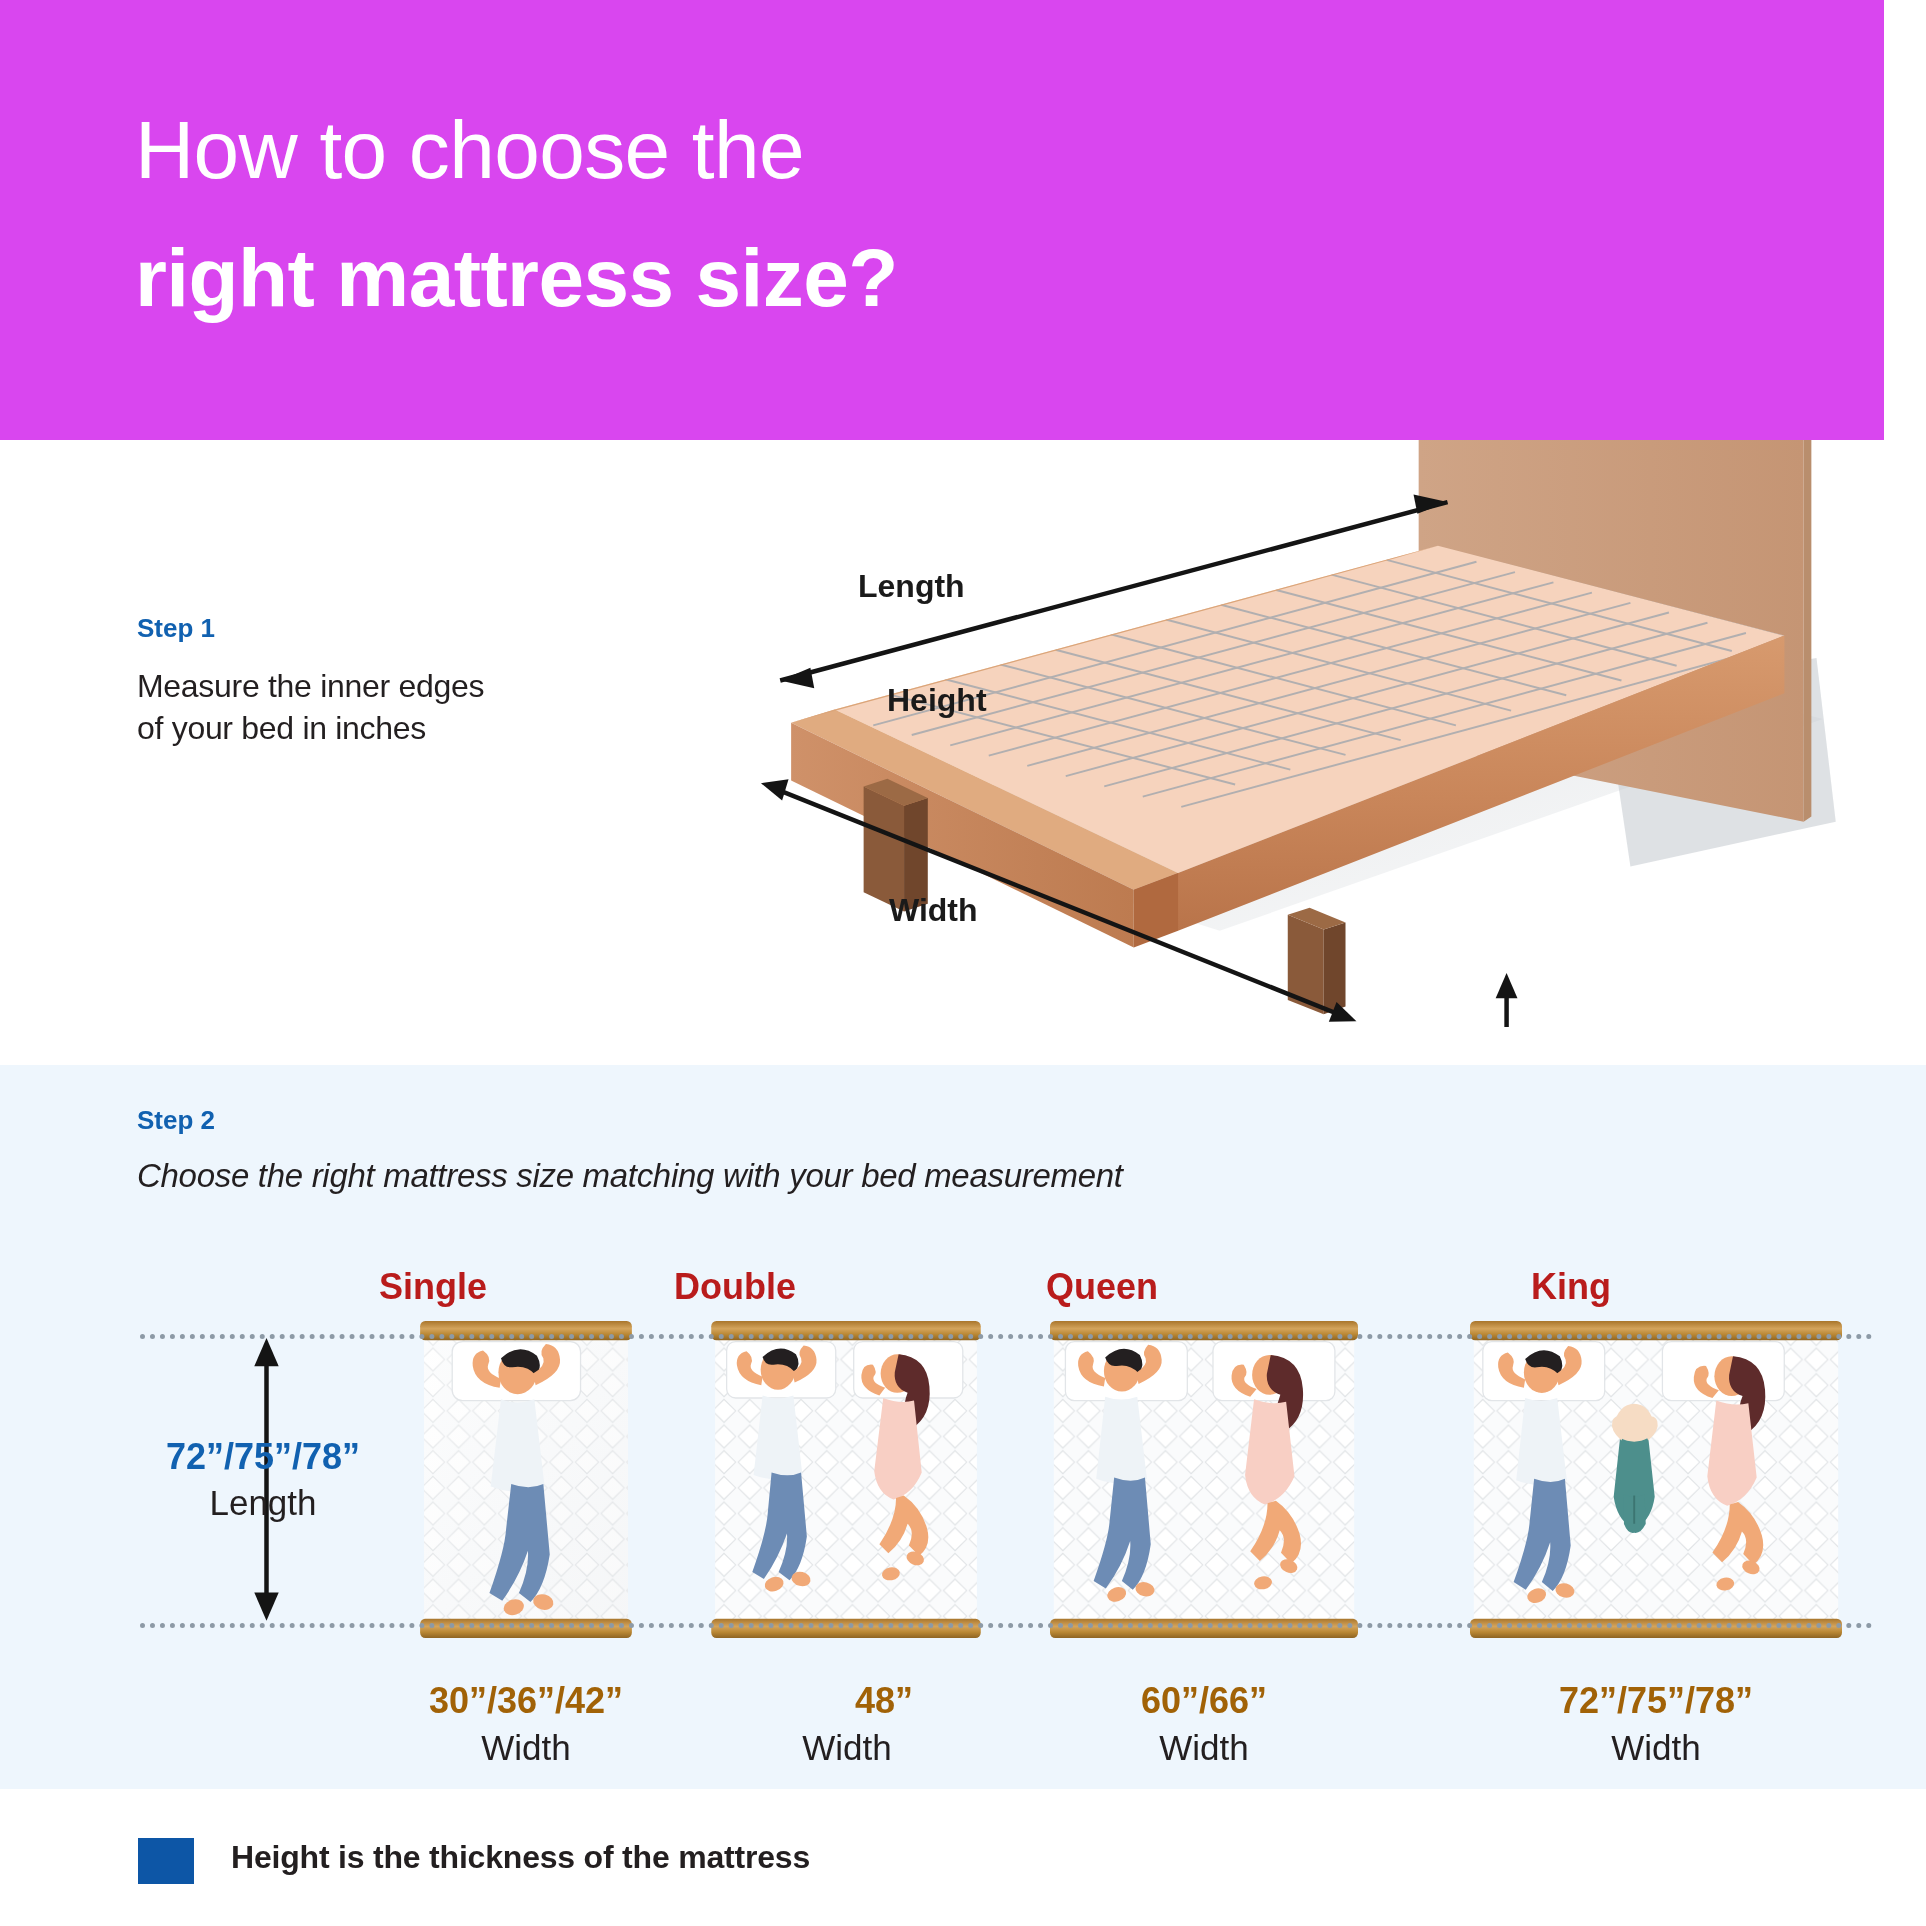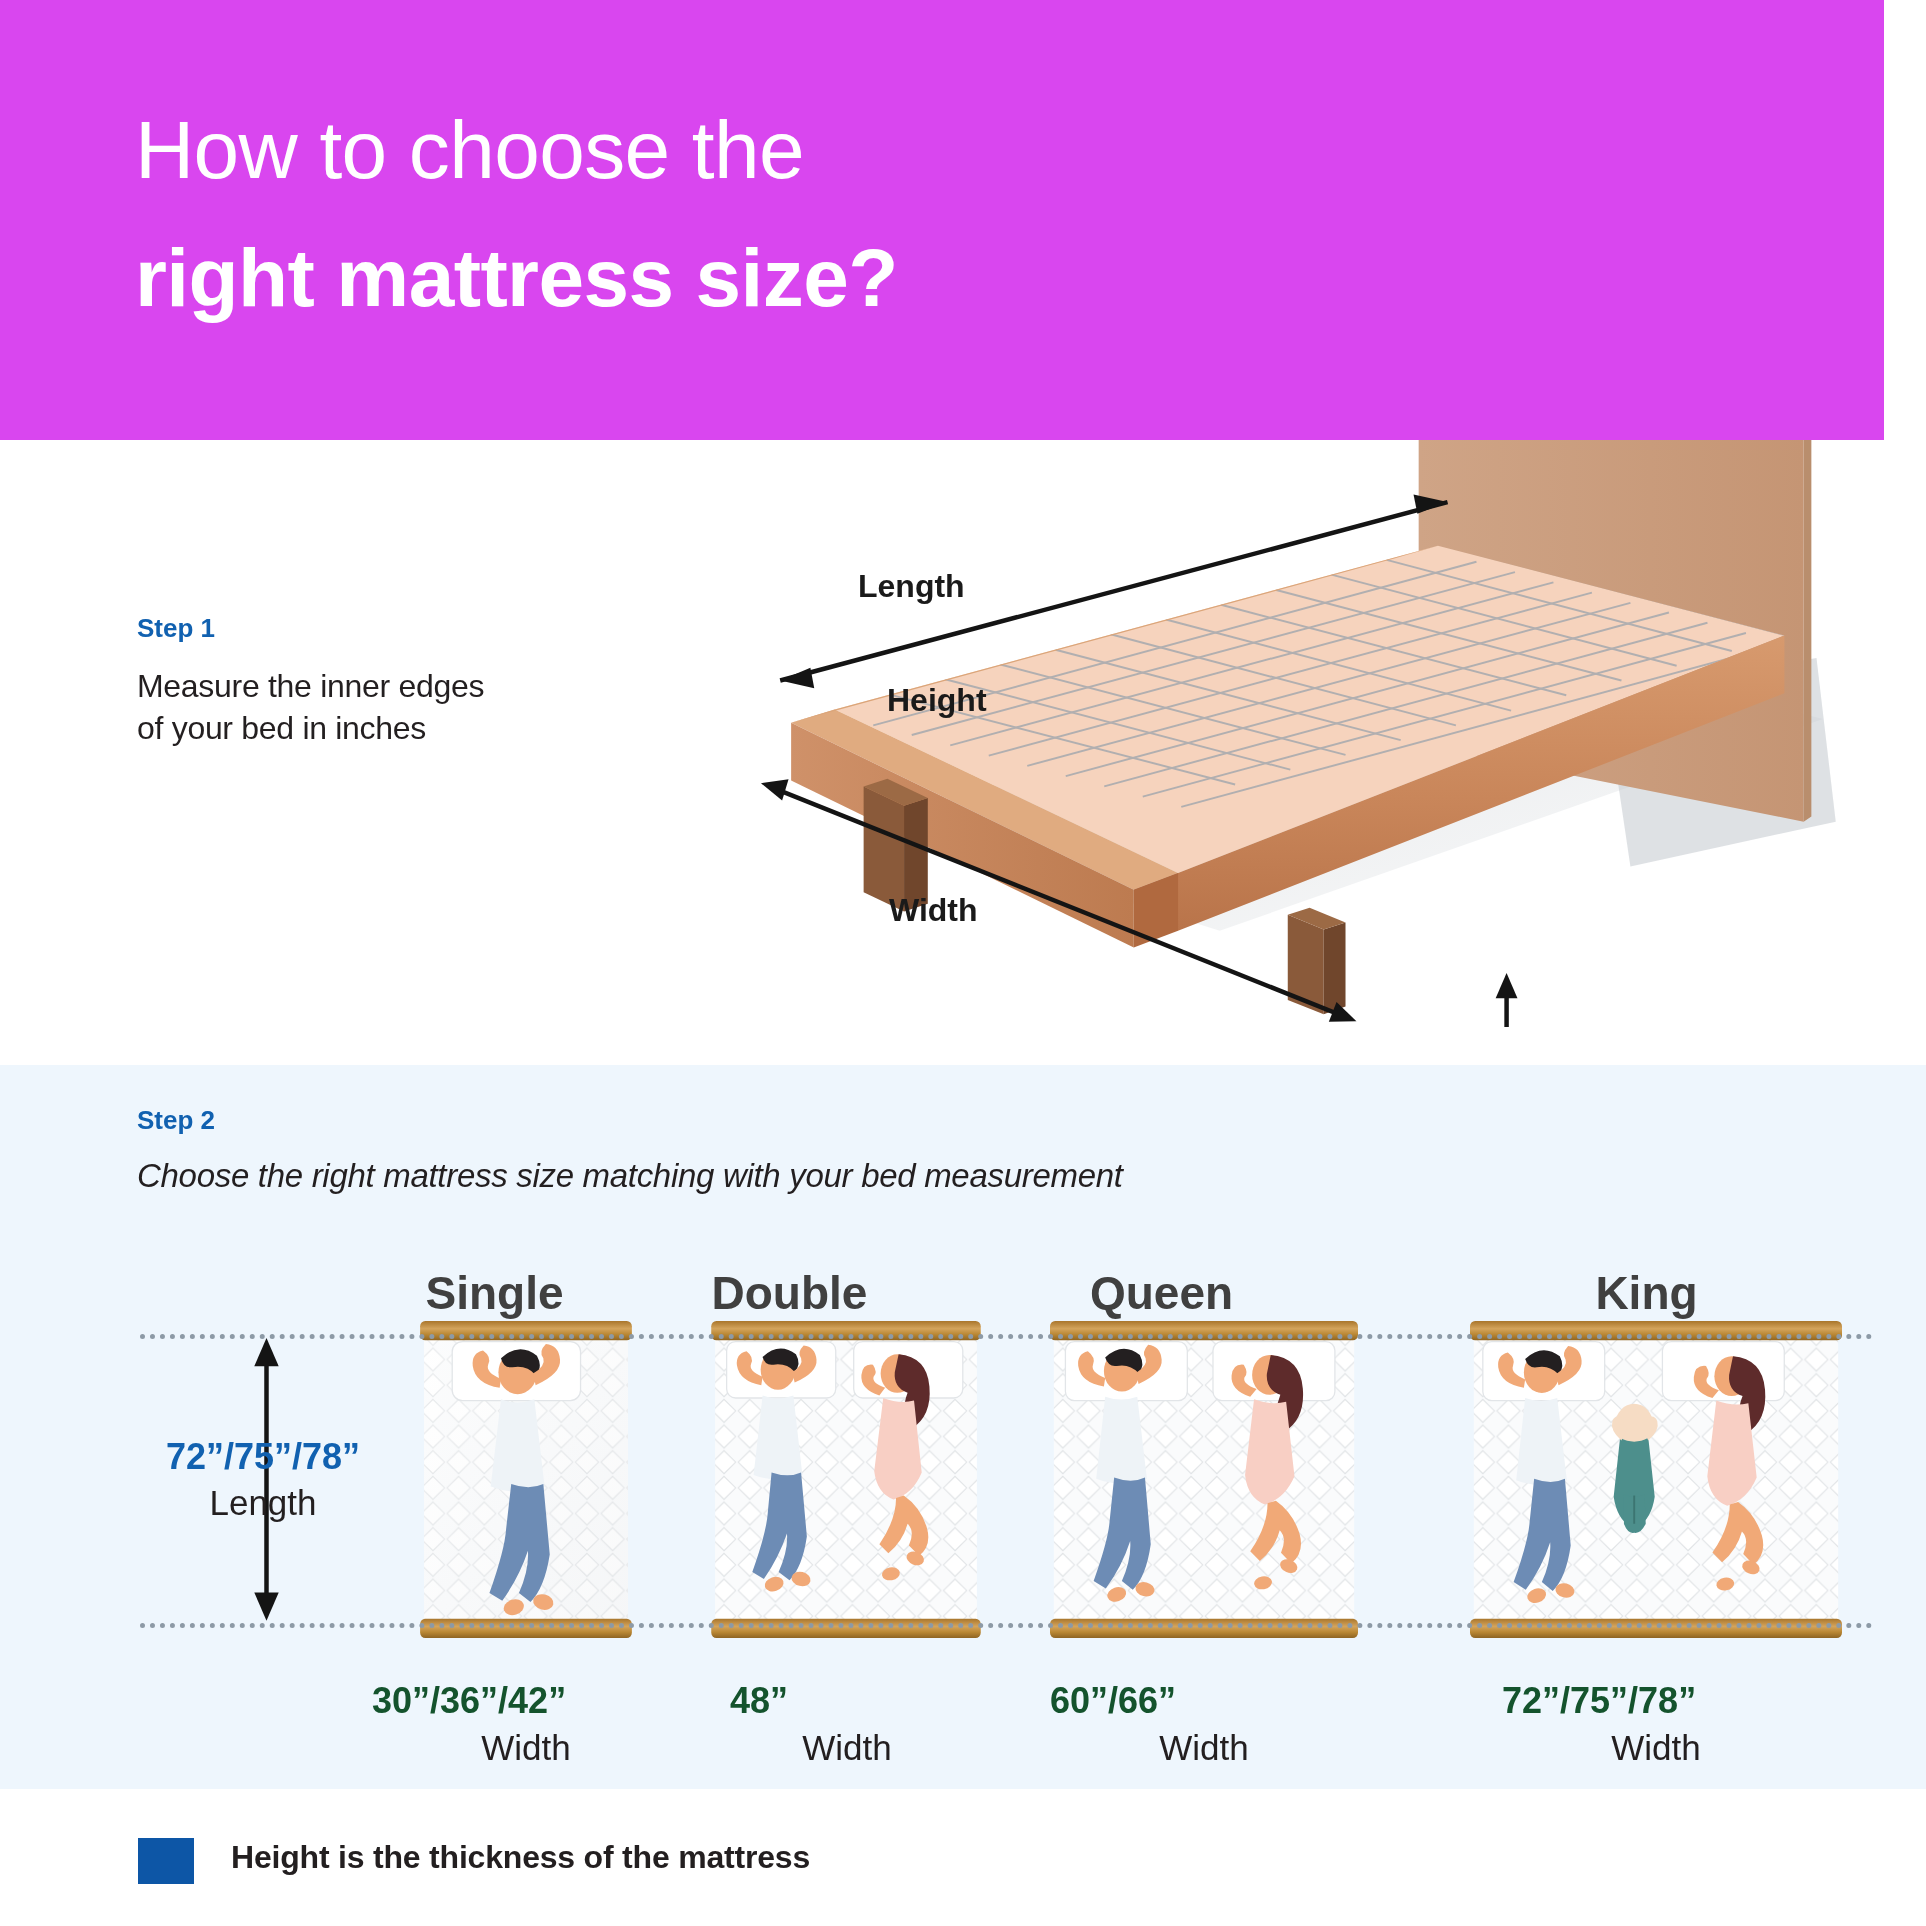--- a/index.html
+++ b/index.html
@@ -70,22 +70,22 @@
   }
   .step2-block { position: absolute; left: 137px; top: 1105px; width: 1540px; z-index: 4; }
   .step2-body {
     font-size: 33px; font-weight: 400; color: #231f20;
     letter-spacing: -0.3px; margin-top: 19px; font-style: italic;
   }
 
   
   .size-head {
     position: absolute; z-index: 5;
-    font-size: 46px; font-weight: 800; color: #404040;
-    text-align: center; white-space: nowrap;
+    font-size: 36px; font-weight: 800; color: #b91c1c;
+    white-space: nowrap;
   }
 
   
   .guide {
     position: absolute; left: 140px; width: 1733px; height: 0;
     border-top: 5.8px dotted #8d9aa6; z-index: 5;
   }
   .guide-top { top: 1334px; }
   .guide-bot { top: 1623px; }
 
@@ -105,21 +105,21 @@
 
   
   .mattress {
     position: absolute; z-index: 4;
     top: 1321px; height: 317px;
   }
   .mattress svg { display: block; width: 100%; height: 100%; }
 
   .width-value {
     position: absolute; z-index: 5; top: 1680px;
-    text-align: left; font-size: 36px; font-weight: 800; color: #14532d;
+    text-align: center; font-size: 36px; font-weight: 800; color: #a16207;
     white-space: nowrap;
   }
   .width-word {
     position: absolute; z-index: 5; top: 1728px;
     text-align: center; font-size: 35px; font-weight: 400; color: #231f20;
   }
 
   
   .legend-swatch {
     position: absolute; left: 138px; top: 1838px;

